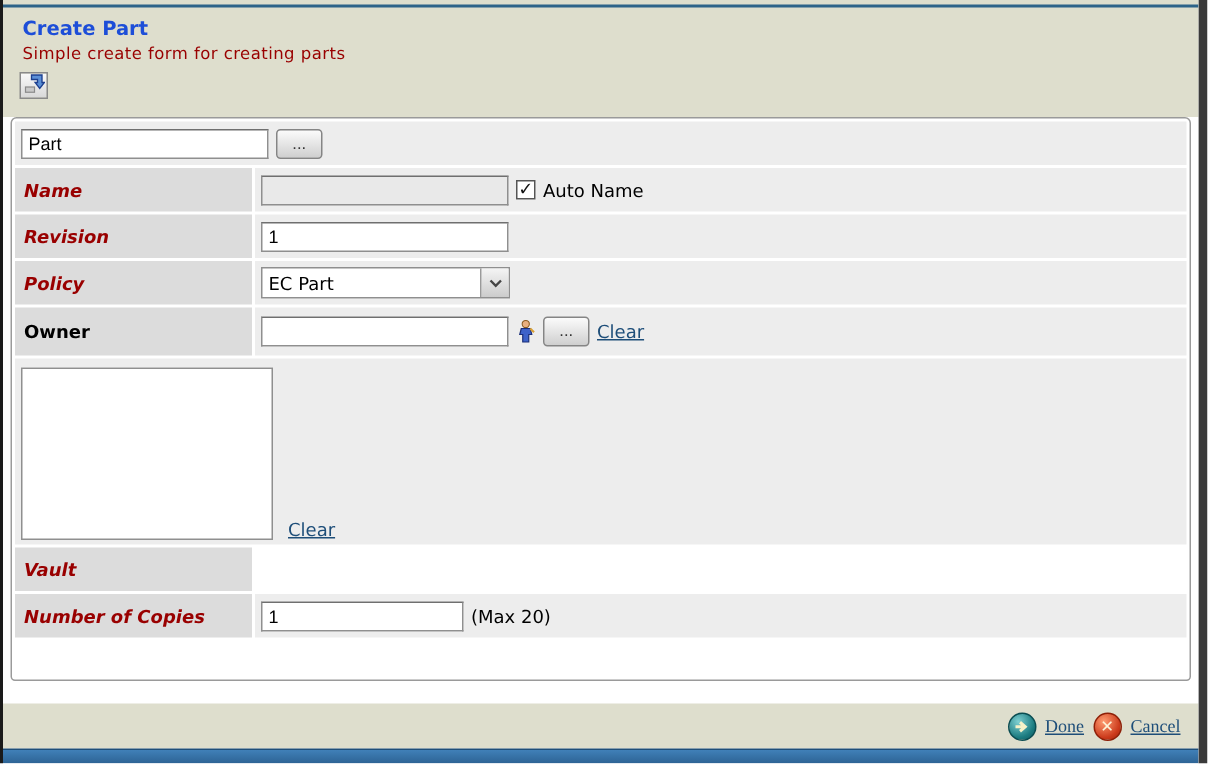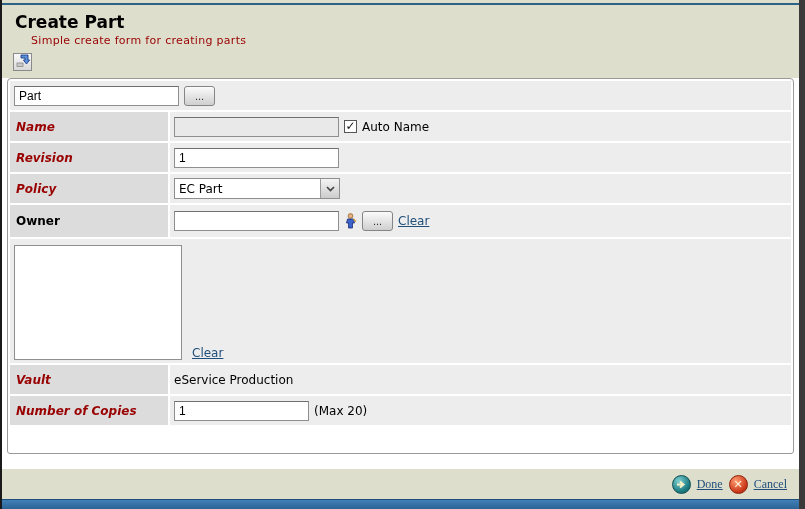--- a/index.html
+++ b/index.html
@@ -13,24 +13,24 @@
     background:#ffffff;
     border-left:2px solid #1a1a1a;
     border-right:6px solid #3a3a3a;
     display:flex; flex-direction:column;
   }
   
   .header { background:#dedecd; height:78px; flex:0 0 auto; }
   .header .topstrip { height:3px; }
   .header .blueline { height:2px; background:#2d6389; }
   .header .title {
-    margin:7px 0 0 13px; font-size:17px; font-weight:bold; color:#000000;
+    margin:7px 0 0 13px; font-size:13px; font-weight:bold; color:#1d4ed8;
   }
   .header .subtitle {
-    margin:2px 0 0 29px; font-size:11px; color:#990000; letter-spacing:0.3px;
+    margin:2px 0 0 13px; font-size:11px; color:#990000; letter-spacing:0.3px;
   }
   .icon-btn {
     display:inline-flex; align-items:center; justify-content:center;
     width:19px; height:18px; margin:6px 0 0 11px;
     background:linear-gradient(#fafafa,#d8d8d8);
     border:1px solid #8a8a8a; cursor:pointer;
   }
   
   .main { flex:0 0 auto; background:#fff; padding:0 5px; }
   .panel {
@@ -207,23 +207,20 @@
 
         <div class="row row-description">
           <div class="cell-value">
             <textarea class="desc" style=""></textarea>
             <a class="link clear-desc">Clear</a>
           </div>
         </div>
 
         <div class="row">
           <div class="cell-label">Vault</div>
-          <div class="cell-value">
-            <span class="static-text">eService Production</span>
-          </div>
         </div>
 
         <div class="row">
           <div class="cell-label">Number of Copies</div>
           <div class="cell-value">
             <input class="text narrow" value="1" style="">
             <span class="hint">(Max 20)</span>
           </div>
         </div>
 

